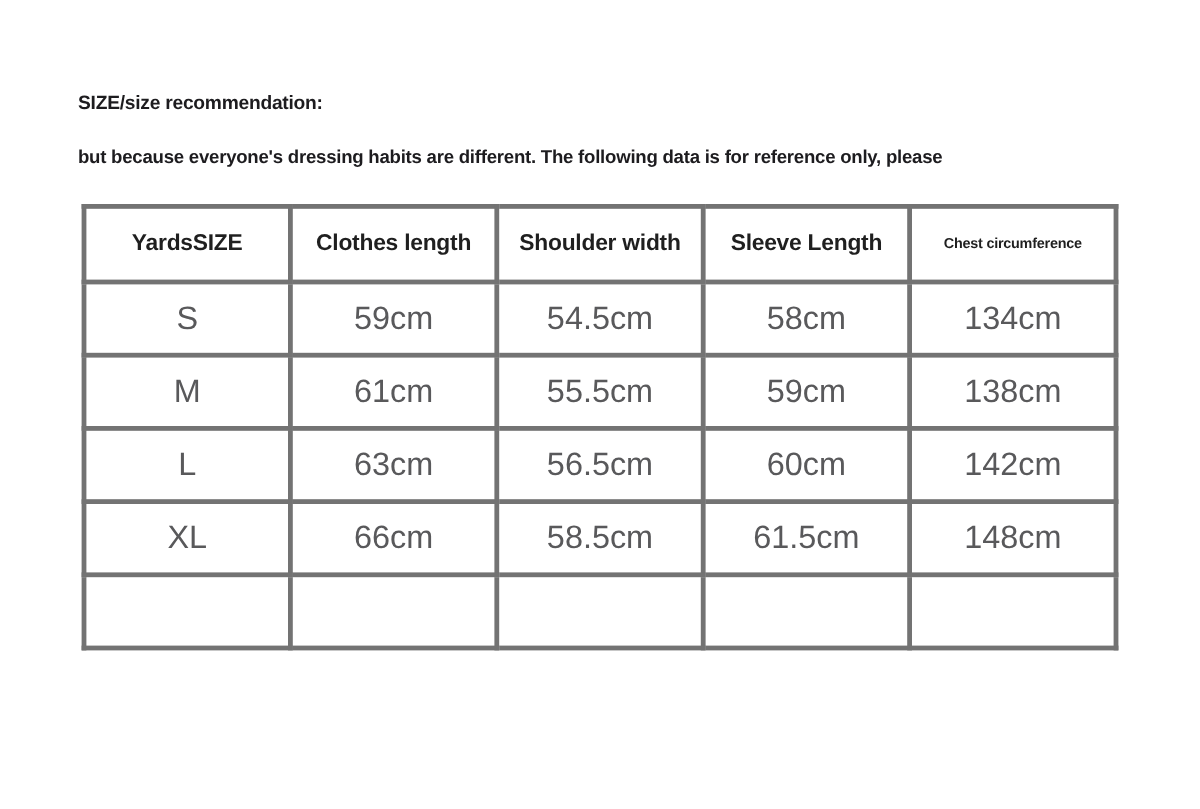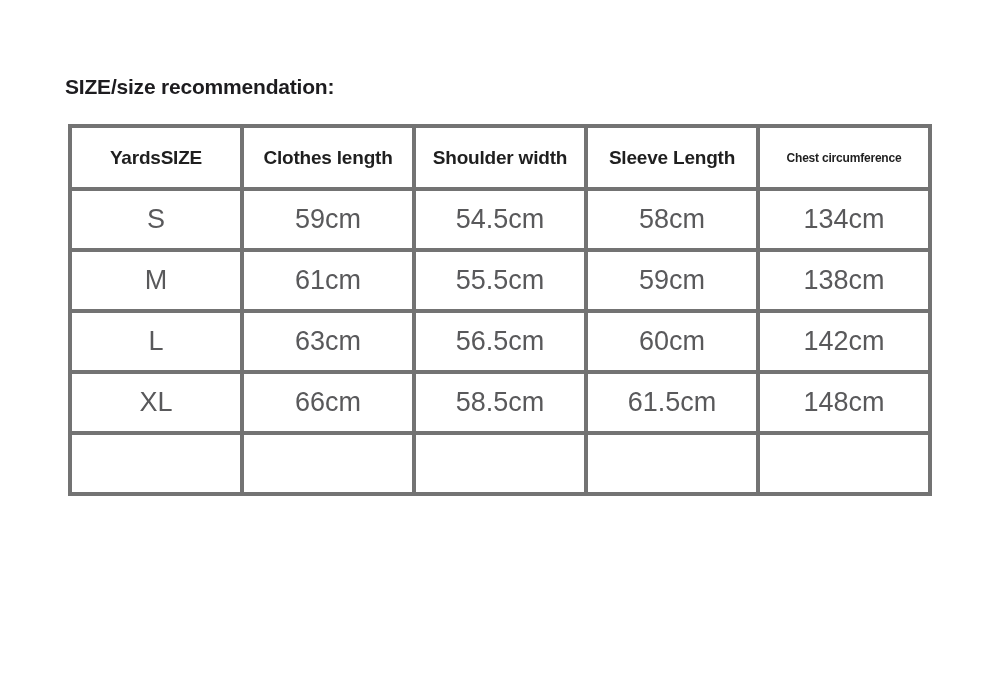--- a/index.html
+++ b/index.html
@@ -14,21 +14,21 @@
     font-family: "Liberation Sans", sans-serif;
     color: #1d1c1f;
   }
   .content {
     padding-left: 65px;
     padding-right: 60px;
   }
   .heading {
     margin: 0;
     padding-top: 77px;
-    font-size: 21px;
+    font-size: 16px;
     font-weight: bold;
     line-height: 19px;
     letter-spacing: -0.2px;
     color: #1d1c1f;
   }
   .intro {
     margin-top: 26px;
   }
   .intro-line {
     font-size: 15.5px;
@@ -97,20 +97,21 @@
   }
 </style>
 </head>
 <body>
 
 <div class="content">
 
   <h2 class="heading">SIZE/size recommendation:</h2>
 
   <div class="intro">
+    <div class="intro-line">but because everyone's dressing habits are different. The following data is for reference only, please</div>
   </div>
 
   <div class="chart-wrap">
 
 
     <table class="size-table">
       <tbody>
         <tr class="header-row">
           <th>YardsSIZE</th>
           <th>Clothes length</th>

